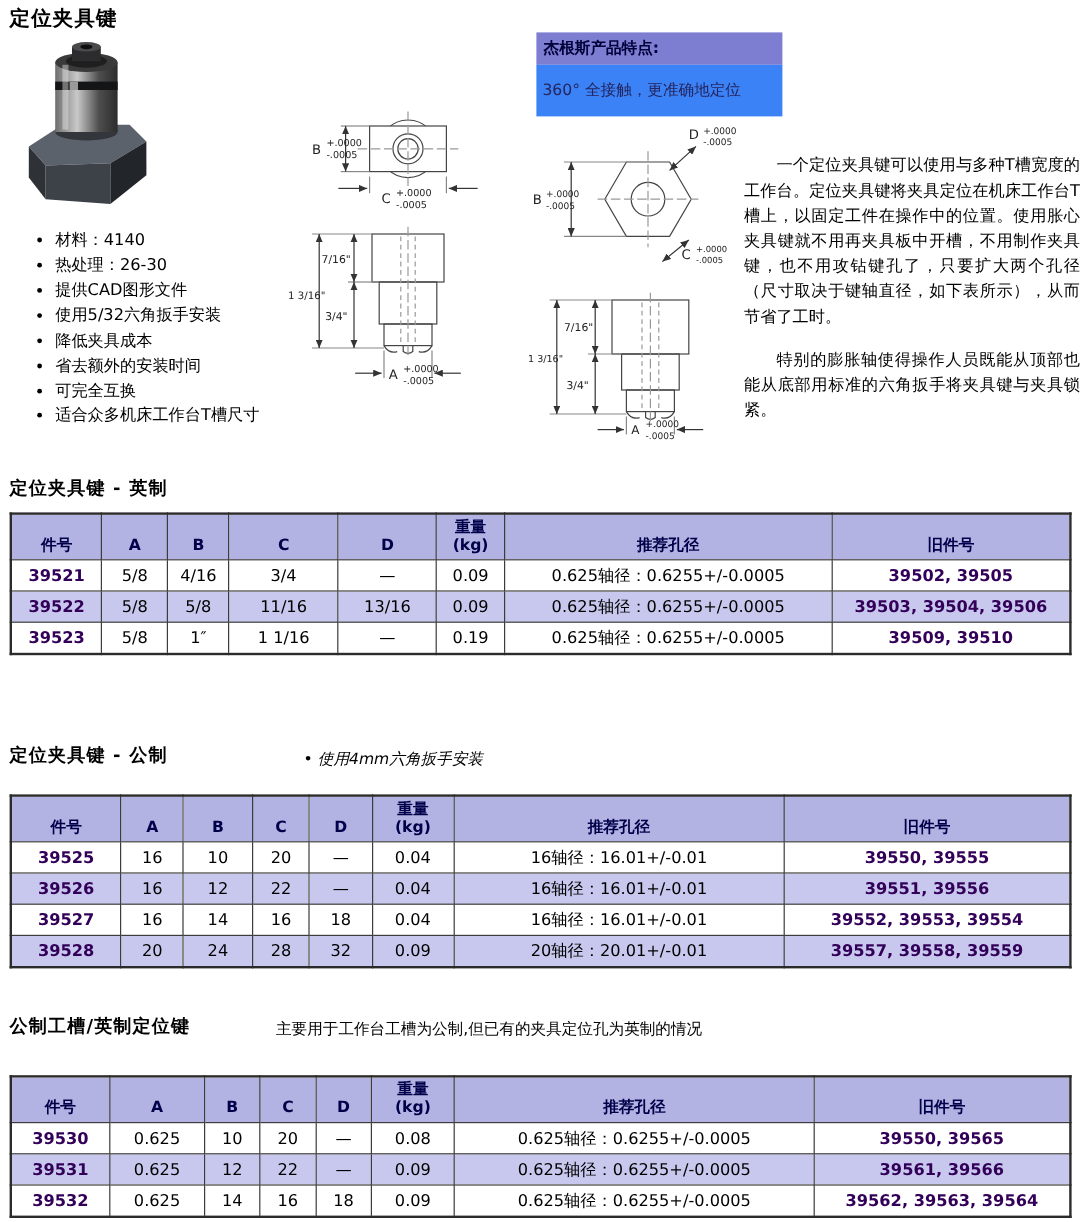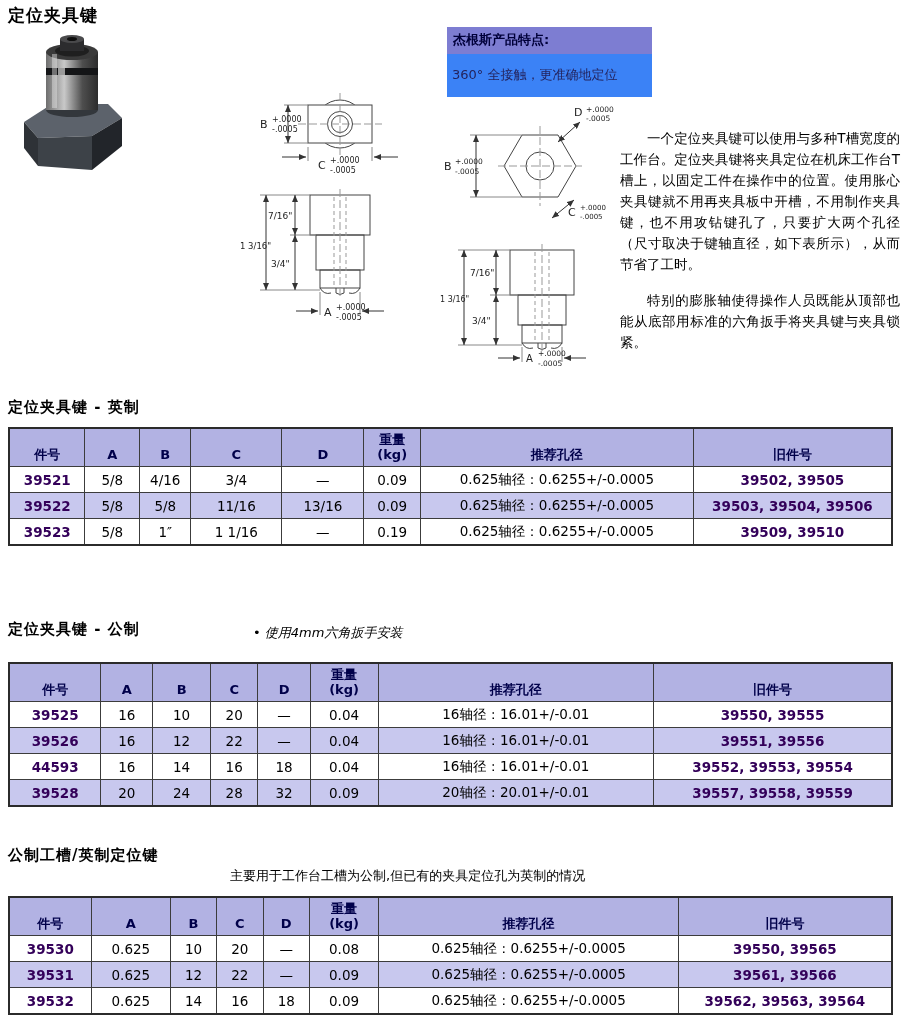--- a/index.html
+++ b/index.html
@@ -55,20 +55,30 @@
     <rect x="46" y="38" width="7" height="7" fill="#9a9a9a"></rect>
     <ellipse cx="60" cy="22" rx="26" ry="8" fill="#3a3a3a"></ellipse>
     <ellipse cx="60" cy="21" rx="17" ry="5.5" fill="#1f1f1f"></ellipse>
 
     <rect x="48" y="9" width="24" height="12" fill="#2c2c2e"></rect>
     <ellipse cx="60" cy="9" rx="12" ry="4" fill="#4a4a4c"></ellipse>
     <ellipse cx="60" cy="9" rx="5" ry="2" fill="#0e0e0e"></ellipse>
     <rect x="40" y="24" width="5" height="54" fill="#e4e4e4" opacity="0.45"></rect>
   </svg>
 
+  <ul class="abs bullets" style="left:28px;top:190px;">
+      <li>材料：4140</li>
+      <li>热处理：26-30</li>
+      <li>提供CAD图形文件</li>
+      <li>使用5/32六角扳手安装</li>
+      <li>降低夹具成本</li>
+      <li>省去额外的安装时间</li>
+      <li>可完全互换</li>
+      <li>适合众多机床工作台T槽尺寸</li>
+    </ul>
 
   <div class="abs featbox" style="left:447px;top:27px;">
     <div class="hd">杰根斯产品特点:</div>
     <div class="bd">360° 全接触，更准确地定位</div>
   </div>
 
   <svg class="abs" style="left:240px;top:85px;" width="200" height="250" viewBox="0 0 200 250">
     <defs>
       <marker id="ar1" markerWidth="8" markerHeight="6" refX="7" refY="3" orient="auto-start-reverse">
         <path d="M0,0L7,3L0,6Z" fill="#333"></path>
@@ -280,21 +290,21 @@
           <td class="pn">39526</td>
           <td>16</td>
           <td>12</td>
           <td>22</td>
           <td>—</td>
           <td>0.04</td>
           <td>16轴径：16.01+/-0.01</td>
           <td class="pn">39551, 39556</td>
         </tr>
         <tr>
-          <td class="pn">44593</td>
+          <td class="pn">39527</td>
           <td>16</td>
           <td>14</td>
           <td>16</td>
           <td>18</td>
           <td>0.04</td>
           <td>16轴径：16.01+/-0.01</td>
           <td class="pn">39552, 39553, 39554</td>
         </tr>
         <tr>
           <td class="pn">39528</td>
@@ -303,21 +313,21 @@
           <td>28</td>
           <td>32</td>
           <td>0.09</td>
           <td>20轴径：20.01+/-0.01</td>
           <td class="pn">39557, 39558, 39559</td>
         </tr>
       </tbody>
     </table>
 
   <div class="abs sec-title" style="left:8px;top:846px;">公制工槽/英制定位键</div>
-  <div class="abs note" style="left:230px;top:867px;">主要用于工作台工槽为公制,但已有的夹具定位孔为英制的情况</div>
+  <div class="abs note" style="left:230px;top:849px;">主要用于工作台工槽为公制,但已有的夹具定位孔为英制的情况</div>
   <table class="abs cat" style="left:8px;top:896px;">
       <colgroup>
         <col style="width: 9.3%;">
         <col style="width: 9%;">
         <col style="width: 5.2%;">
         <col style="width: 5.3%;">
         <col style="width: 5.2%;">
         <col style="width: 7.9%;">
         <col style="width: 33.9%;">
         <col style="width: 24.2%;">

